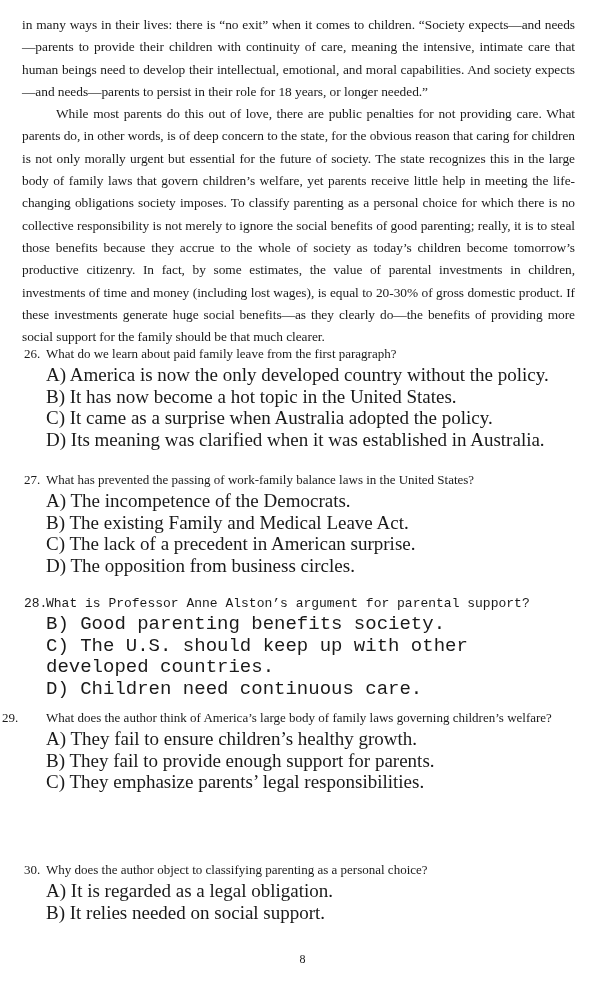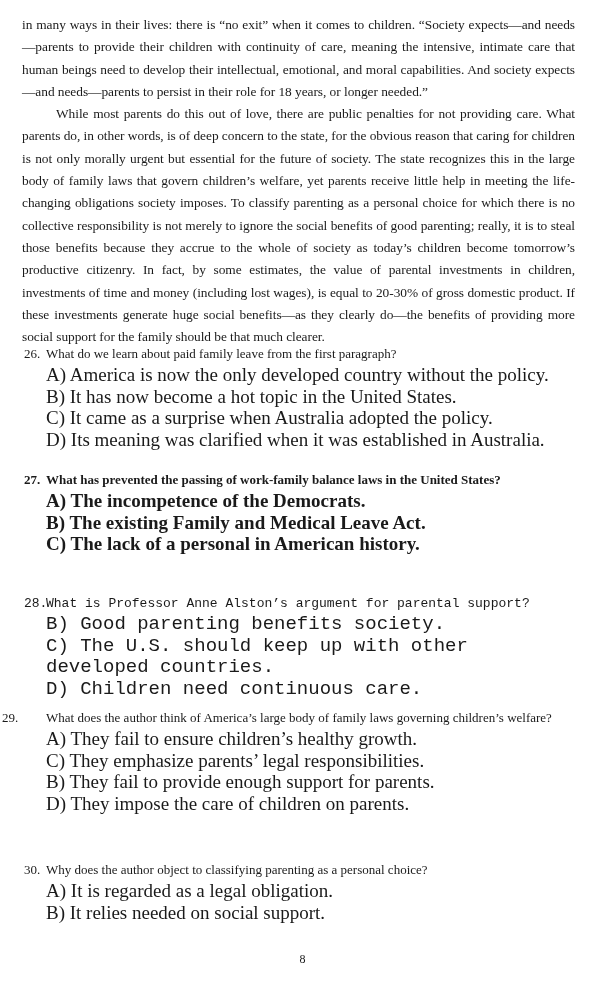--- a/index.html
+++ b/index.html
@@ -29,40 +29,40 @@
 </div>
 
 <div class="question" style="top:343px;">
   <p class="q-stem"><span class="num">26.</span><span>What do we learn about paid family leave from the first paragraph?</span></p>
   <p class="opt">A) America is now the only developed country without the policy.</p>
   <p class="opt">B) It has now become a hot topic in the United States.</p>
   <p class="opt">C) It came as a surprise when Australia adopted the policy.</p>
   <p class="opt">D) Its meaning was clarified when it was established in Australia.</p>
 </div>
 
-<div class="question" style="top:469px;font-weight:bold;">
+<div class="question" style="top:469px;">
   <p class="q-stem"><span class="num">27.</span><span>What has prevented the passing of work-family balance laws in the United States?</span></p>
   <p class="opt">A) The incompetence of the Democrats.</p>
   <p class="opt">B) The existing Family and Medical Leave Act.</p>
-  <p class="opt">C) The lack of a personal in American history.</p>
+  <p class="opt">C) The lack of a precedent in American surprise.</p>
+  <p class="opt">D) The opposition from business circles.</p>
 </div>
 
 <div class="question" style="top:593px;font-family:Liberation Mono, monospace;">
   <p class="q-stem"><span class="num">28.</span><span>What is Professor Anne Alston’s argument for parental support?</span></p>
   <p class="opt">B) Good parenting benefits society.</p>
   <p class="opt">C) The U.S. should keep up with other developed countries.</p>
   <p class="opt">D) Children need continuous care.</p>
 </div>
 
 <div class="question" style="top:707px;">
   <p class="q-stem wrap"><span class="num">29.</span><span>What does the author think of America’s large body of family laws governing children’s welfare?</span></p>
   <p class="opt">A) They fail to ensure children’s healthy growth.</p>
+  <p class="opt">B) They fail to provide enough support for parents.</p>
   <p class="opt">C) They emphasize parents’ legal responsibilities.</p>
-  <p class="opt">B) They fail to provide enough support for parents.</p>
-  <p class="opt">D) They impose the care of children on parents.</p>
 </div>
 
 <div class="question" style="top:859px;">
   <p class="q-stem"><span class="num">30.</span><span>Why does the author object to classifying parenting as a personal choice?</span></p>
   <p class="opt">A) It is regarded as a legal obligation.</p>
   <p class="opt">B) It relies needed on social support.</p>
 </div>
 
 <div class="page-number">8</div>
 

